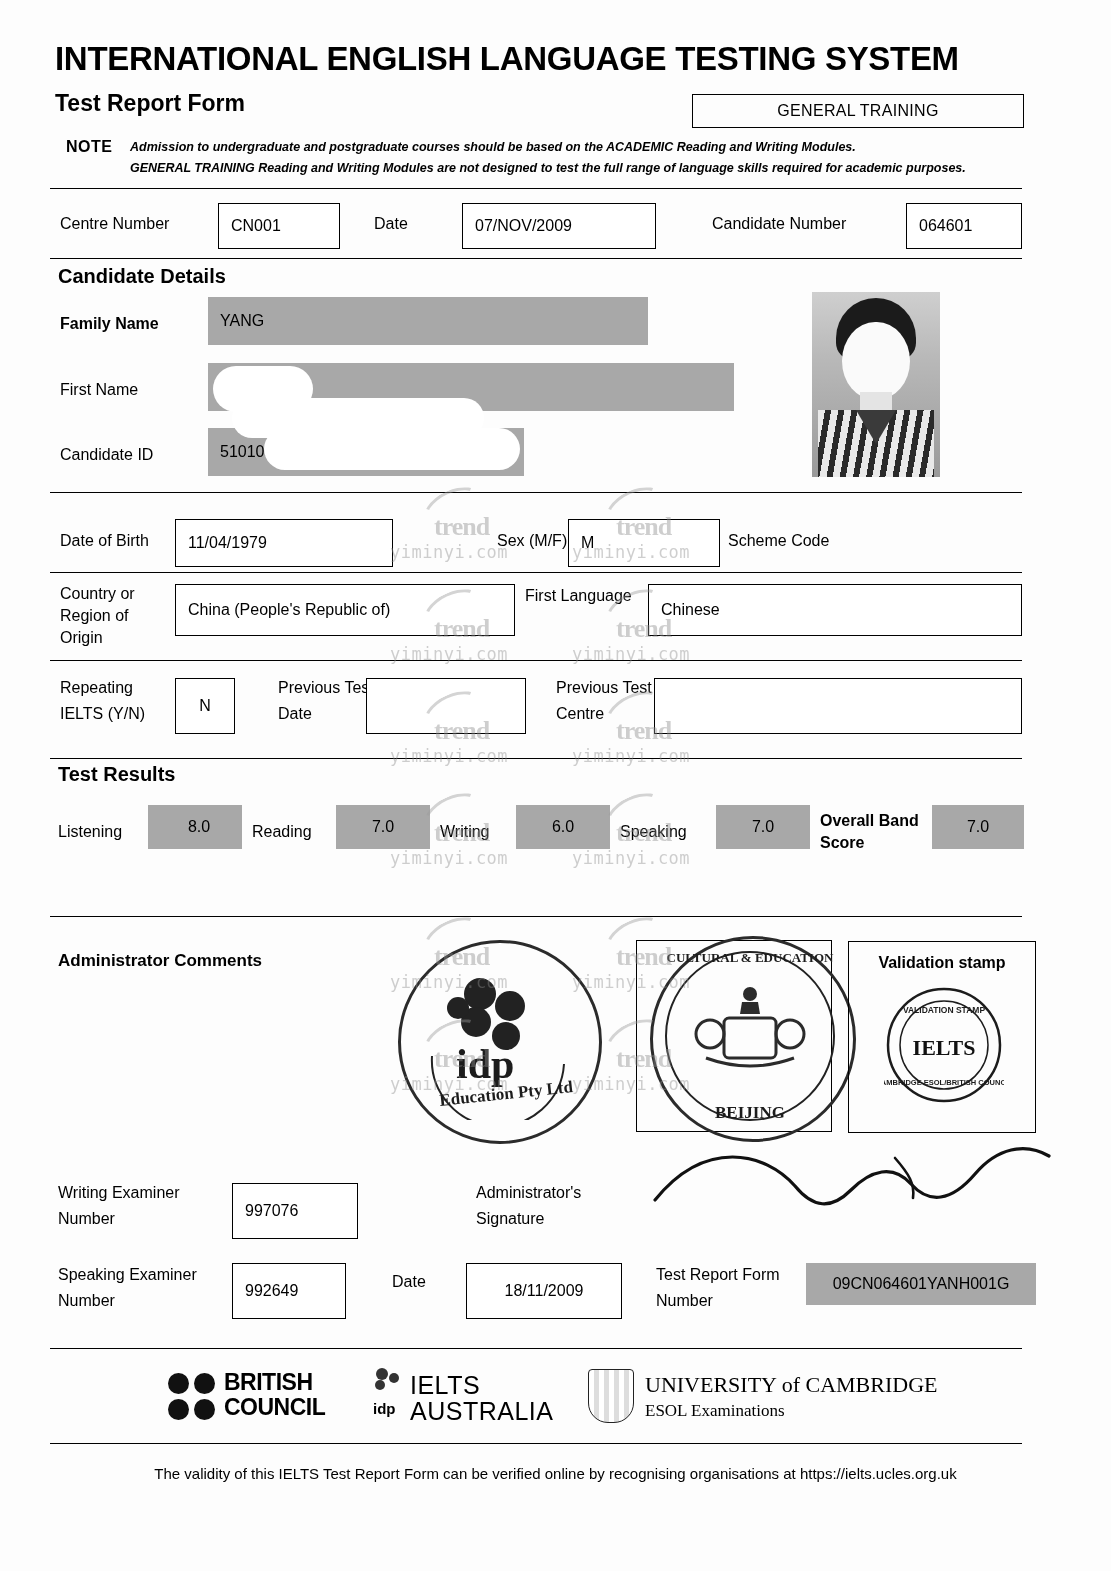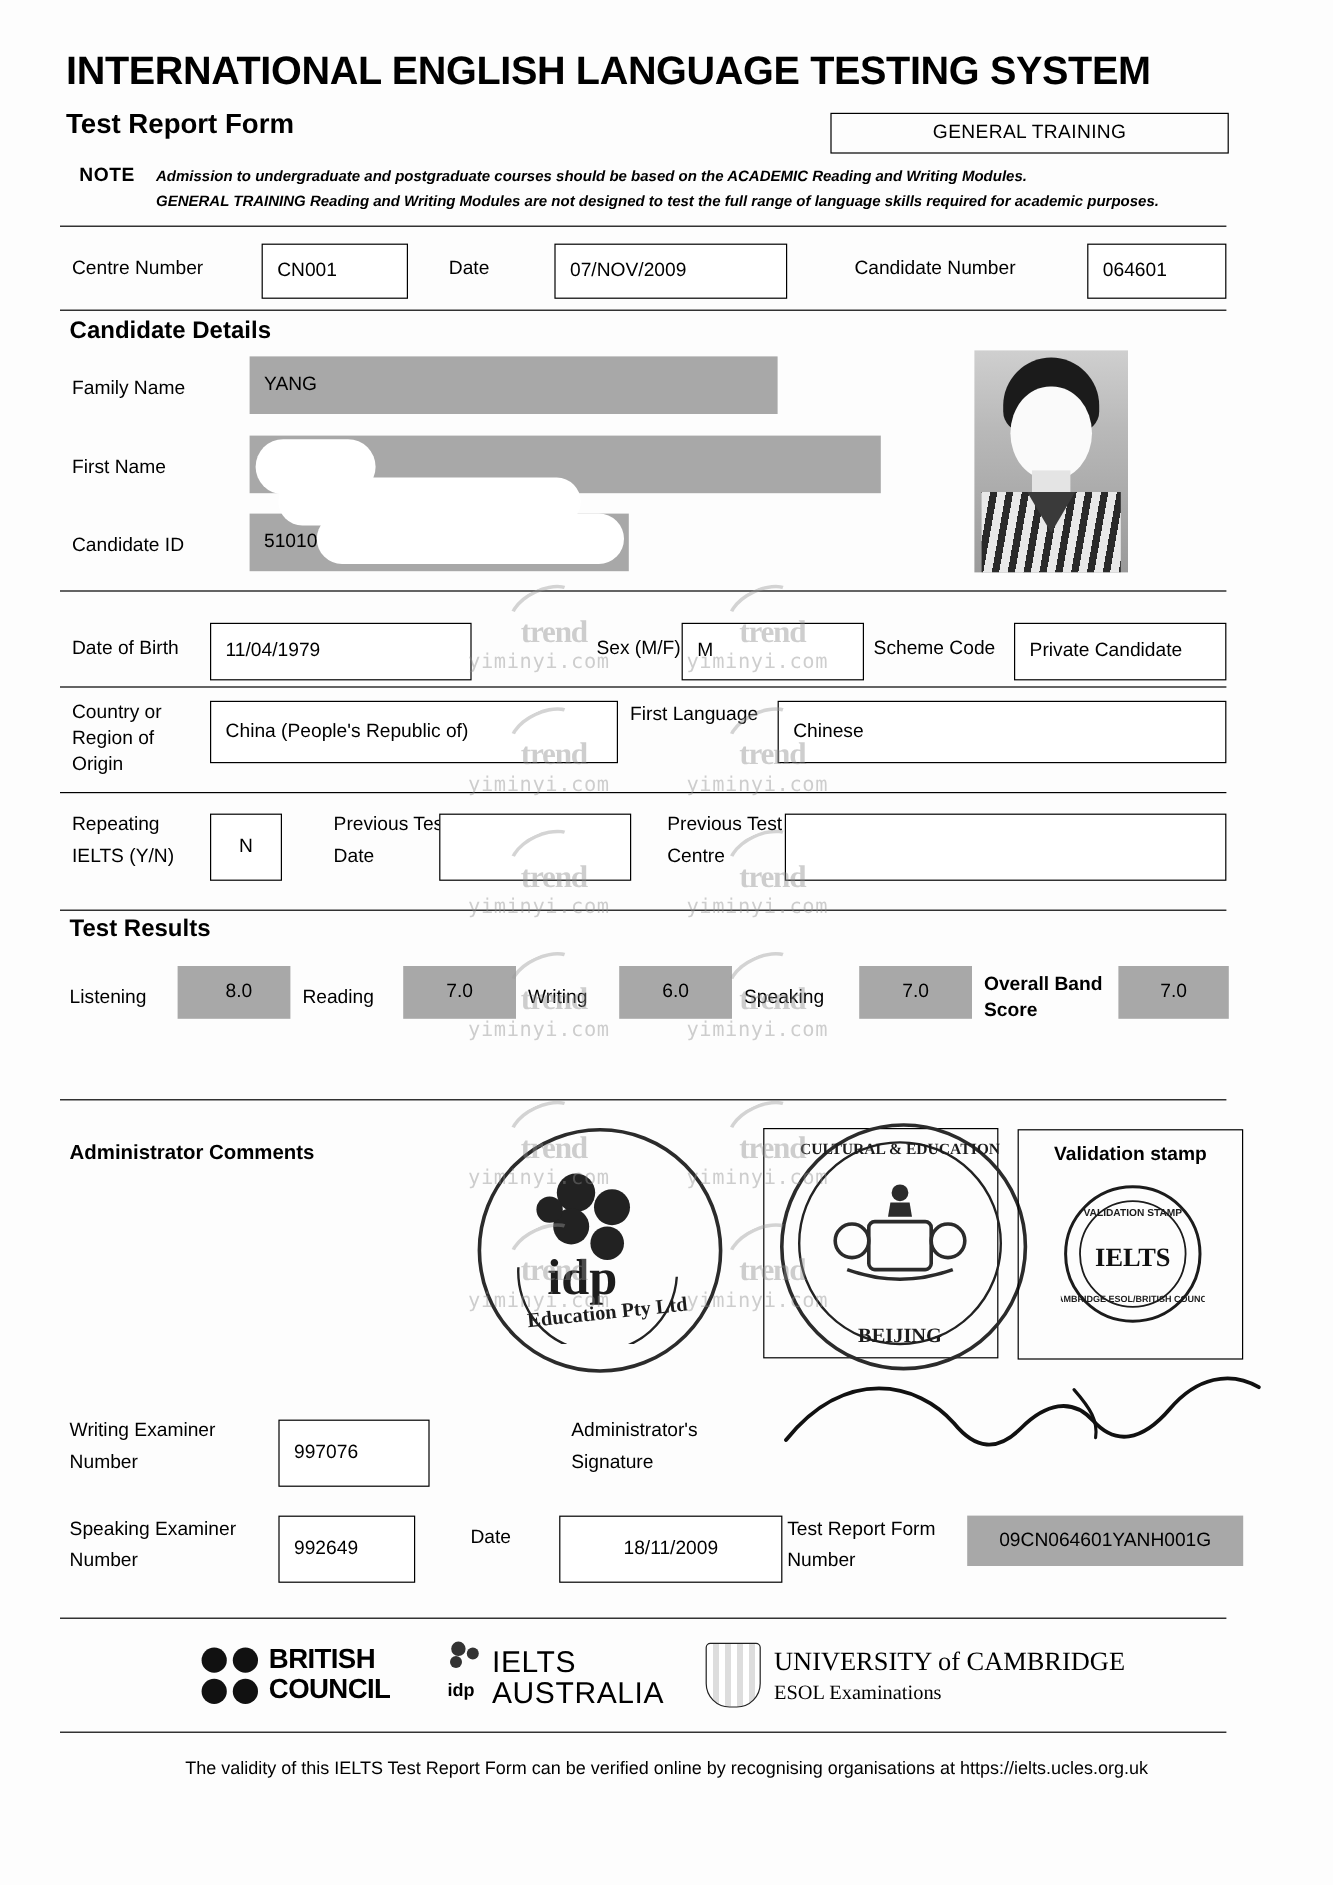--- a/index.html
+++ b/index.html
@@ -83,21 +83,21 @@
   <div class="box" style="left:218px;top:203px;width:122px;height:46px;">CN001</div>
   <div class="lbl" style="left:374px;top:215px;">Date</div>
   <div class="box" style="left:462px;top:203px;width:194px;height:46px;">07/NOV/2009</div>
   <div class="lbl" style="left:712px;top:215px;">Candidate Number</div>
   <div class="box" style="left:906px;top:203px;width:116px;height:46px;">064601</div>
 
   <div class="hr" style="top:258px;"></div>
 
   <div class="sect" style="left:58px;top:265px;">Candidate Details</div>
 
-  <div class="lbl" style="left:60px;top:315px;">Family Name</div>
+  <div class="lbl" style="left:60px;top:315px;font-weight:bold;">Family Name</div>
   <div class="gbox" style="left:208px;top:297px;width:440px;height:48px;">YANG</div>
 
   <div class="lbl" style="left:60px;top:381px;">First Name</div>
   <div class="gbox" style="left:208px;top:363px;width:526px;height:48px;"></div>
 
   <div class="lbl" style="left:60px;top:446px;">Candidate ID</div>
   <div class="gbox" style="left:208px;top:428px;width:316px;height:48px;">510103</div>
 
   <div class="redact" style="left:213px;top:366px;width:100px;height:46px;"></div>
   <div class="redact" style="left:232px;top:398px;width:252px;height:40px;border-radius:26px;"></div>
@@ -111,21 +111,20 @@
       <div class="vcollar"></div>
   </div>
 
   <div class="hr" style="top:492px;"></div>
 
   <div class="lbl" style="left:60px;top:532px;">Date of Birth</div>
   <div class="box" style="left:175px;top:519px;width:218px;height:48px;">11/04/1979</div>
   <div class="lbl" style="left:497px;top:532px;">Sex (M/F)</div>
   <div class="box" style="left:568px;top:519px;width:152px;height:48px;">M</div>
   <div class="lbl" style="left:728px;top:532px;">Scheme Code</div>
-  <div class="box" style="left:845px;top:519px;width:177px;height:48px;">Private Candidate</div>
 
   <div class="hr" style="top:572px;"></div>
 
   <div class="lbl" style="left:60px;top:583px;width:110px;line-height:22px;">Country or Region of Origin</div>
   <div class="box" style="left:175px;top:584px;width:340px;height:52px;">China (People's Republic of)</div>
   <div class="lbl" style="left:525px;top:585px;width:120px;line-height:22px;">First Language</div>
   <div class="box" style="left:648px;top:584px;width:374px;height:52px;">Chinese</div>
 
   <div class="hr" style="top:660px;"></div>
 
@@ -205,21 +204,21 @@
     <path d="M250,18 C264,34 270,44 268,58" fill="none" stroke="#111" stroke-width="2.6" stroke-linecap="round"></path>
   </svg>
 
   <div class="lbl" style="left:58px;top:1180px;width:170px;line-height:26px;">Writing Examiner Number</div>
   <div class="box" style="left:232px;top:1183px;width:126px;height:56px;">997076</div>
   <div class="lbl" style="left:476px;top:1180px;width:160px;line-height:26px;">Administrator's Signature</div>
 
   <div class="lbl" style="left:58px;top:1262px;width:176px;line-height:26px;">Speaking Examiner Number</div>
   <div class="box" style="left:232px;top:1263px;width:114px;height:56px;">992649</div>
   <div class="lbl" style="left:392px;top:1273px;">Date</div>
-  <div class="box" style="left:466px;top:1263px;width:186px;height:56px;justify-content:center;padding-left:0;">18/11/2009</div>
+  <div class="box" style="left:466px;top:1263px;width:156px;height:56px;justify-content:center;padding-left:0;">18/11/2009</div>
   <div class="lbl" style="left:656px;top:1262px;width:150px;line-height:26px;">Test Report Form Number</div>
   <div class="gbox" style="left:806px;top:1263px;width:230px;height:42px;justify-content:center;padding-left:0;">09CN064601YANH001G</div>
 
   <div class="hr" style="top:1348px;"></div>
 
   <div class="bc-dots">
     <div style="left:0;top:0;"></div>
       <div style="left:26px;top:0;"></div>
     <div style="left:0;top:26px;"></div>
       <div style="left:26px;top:26px;"></div>

